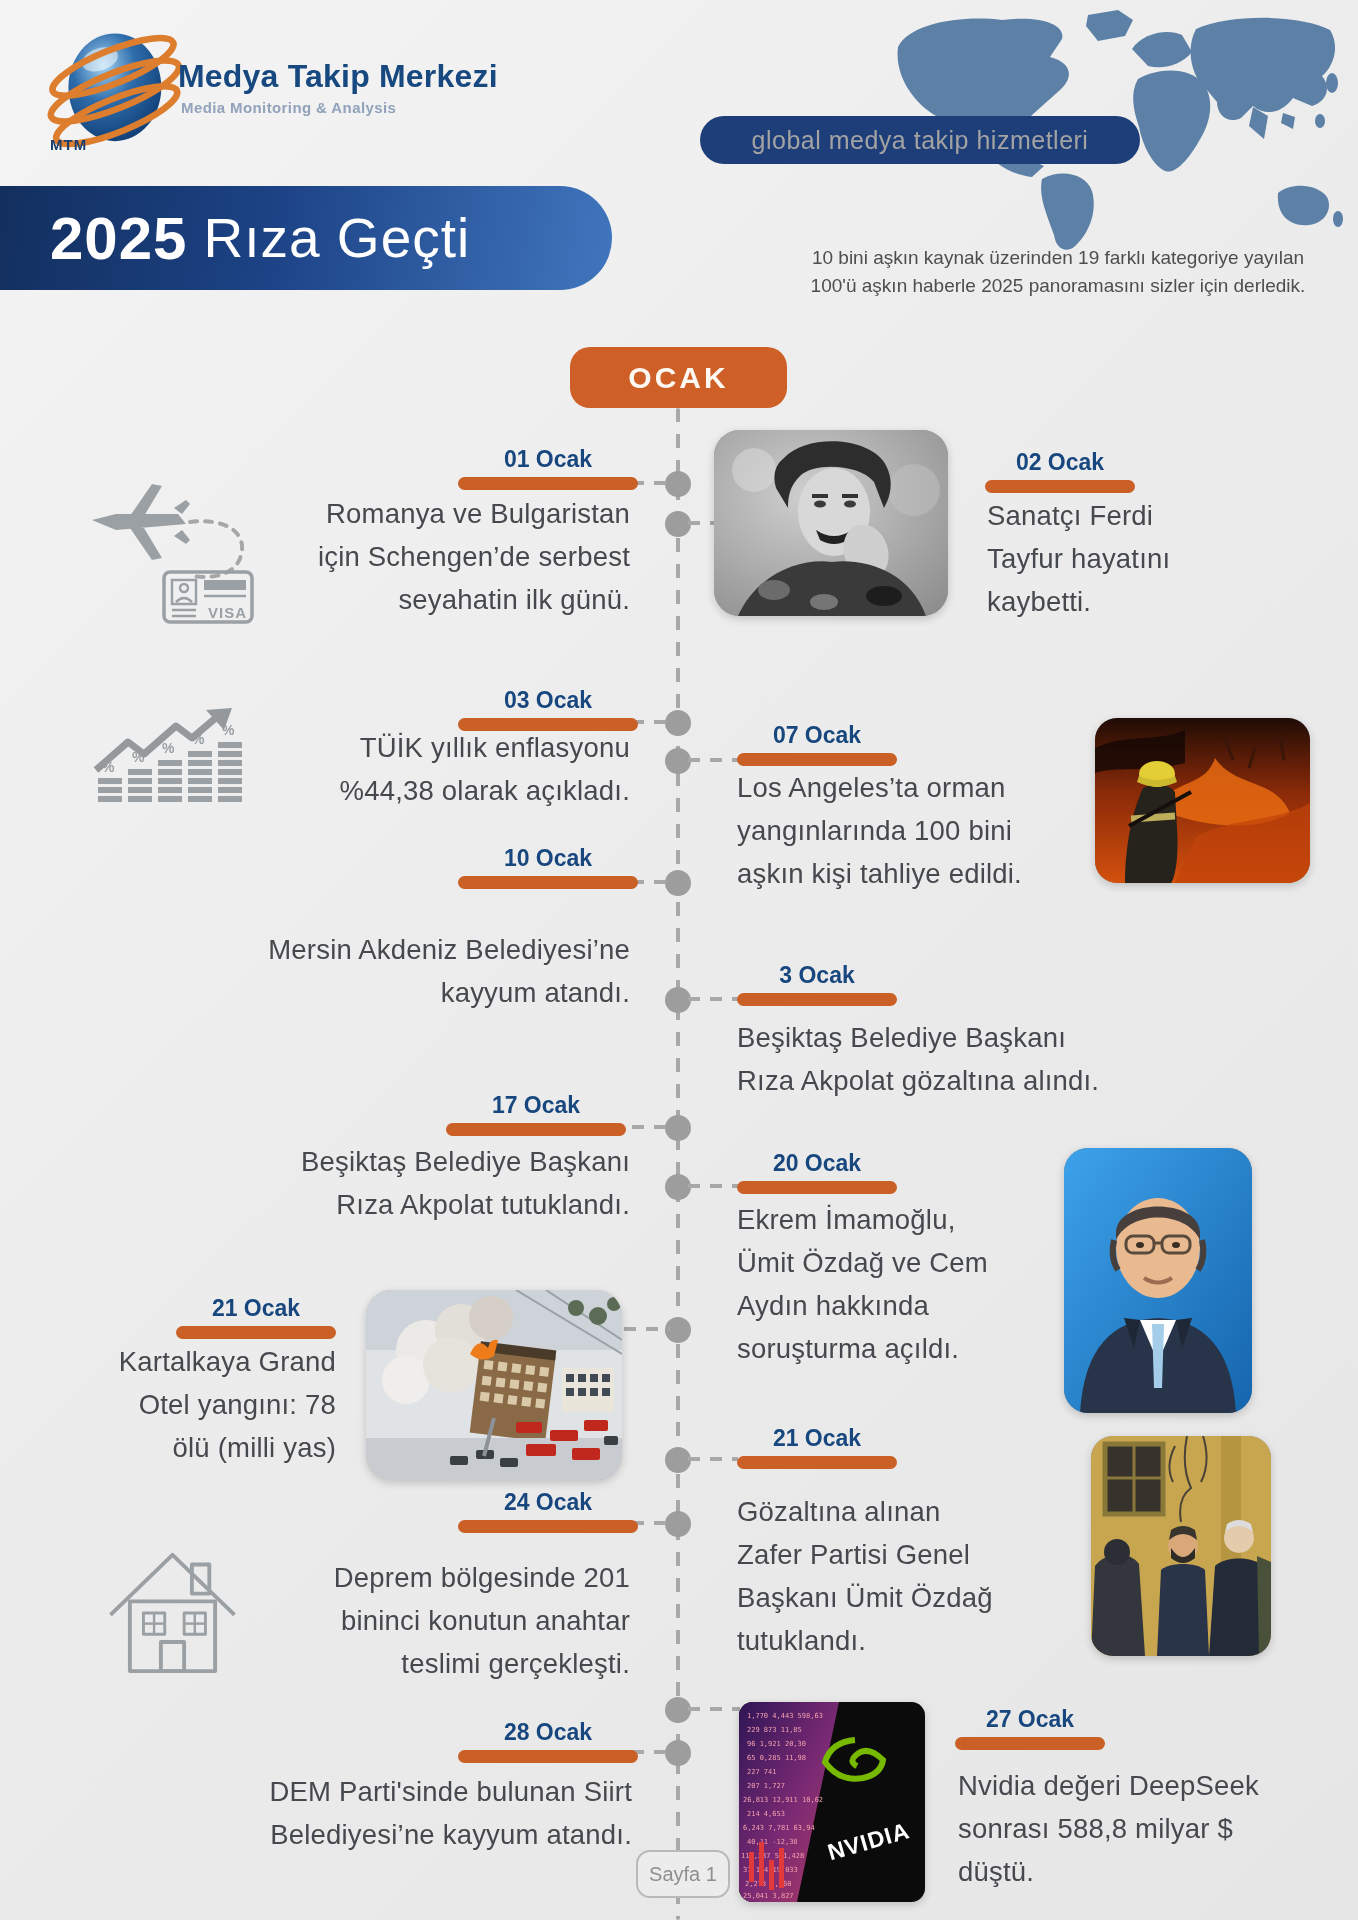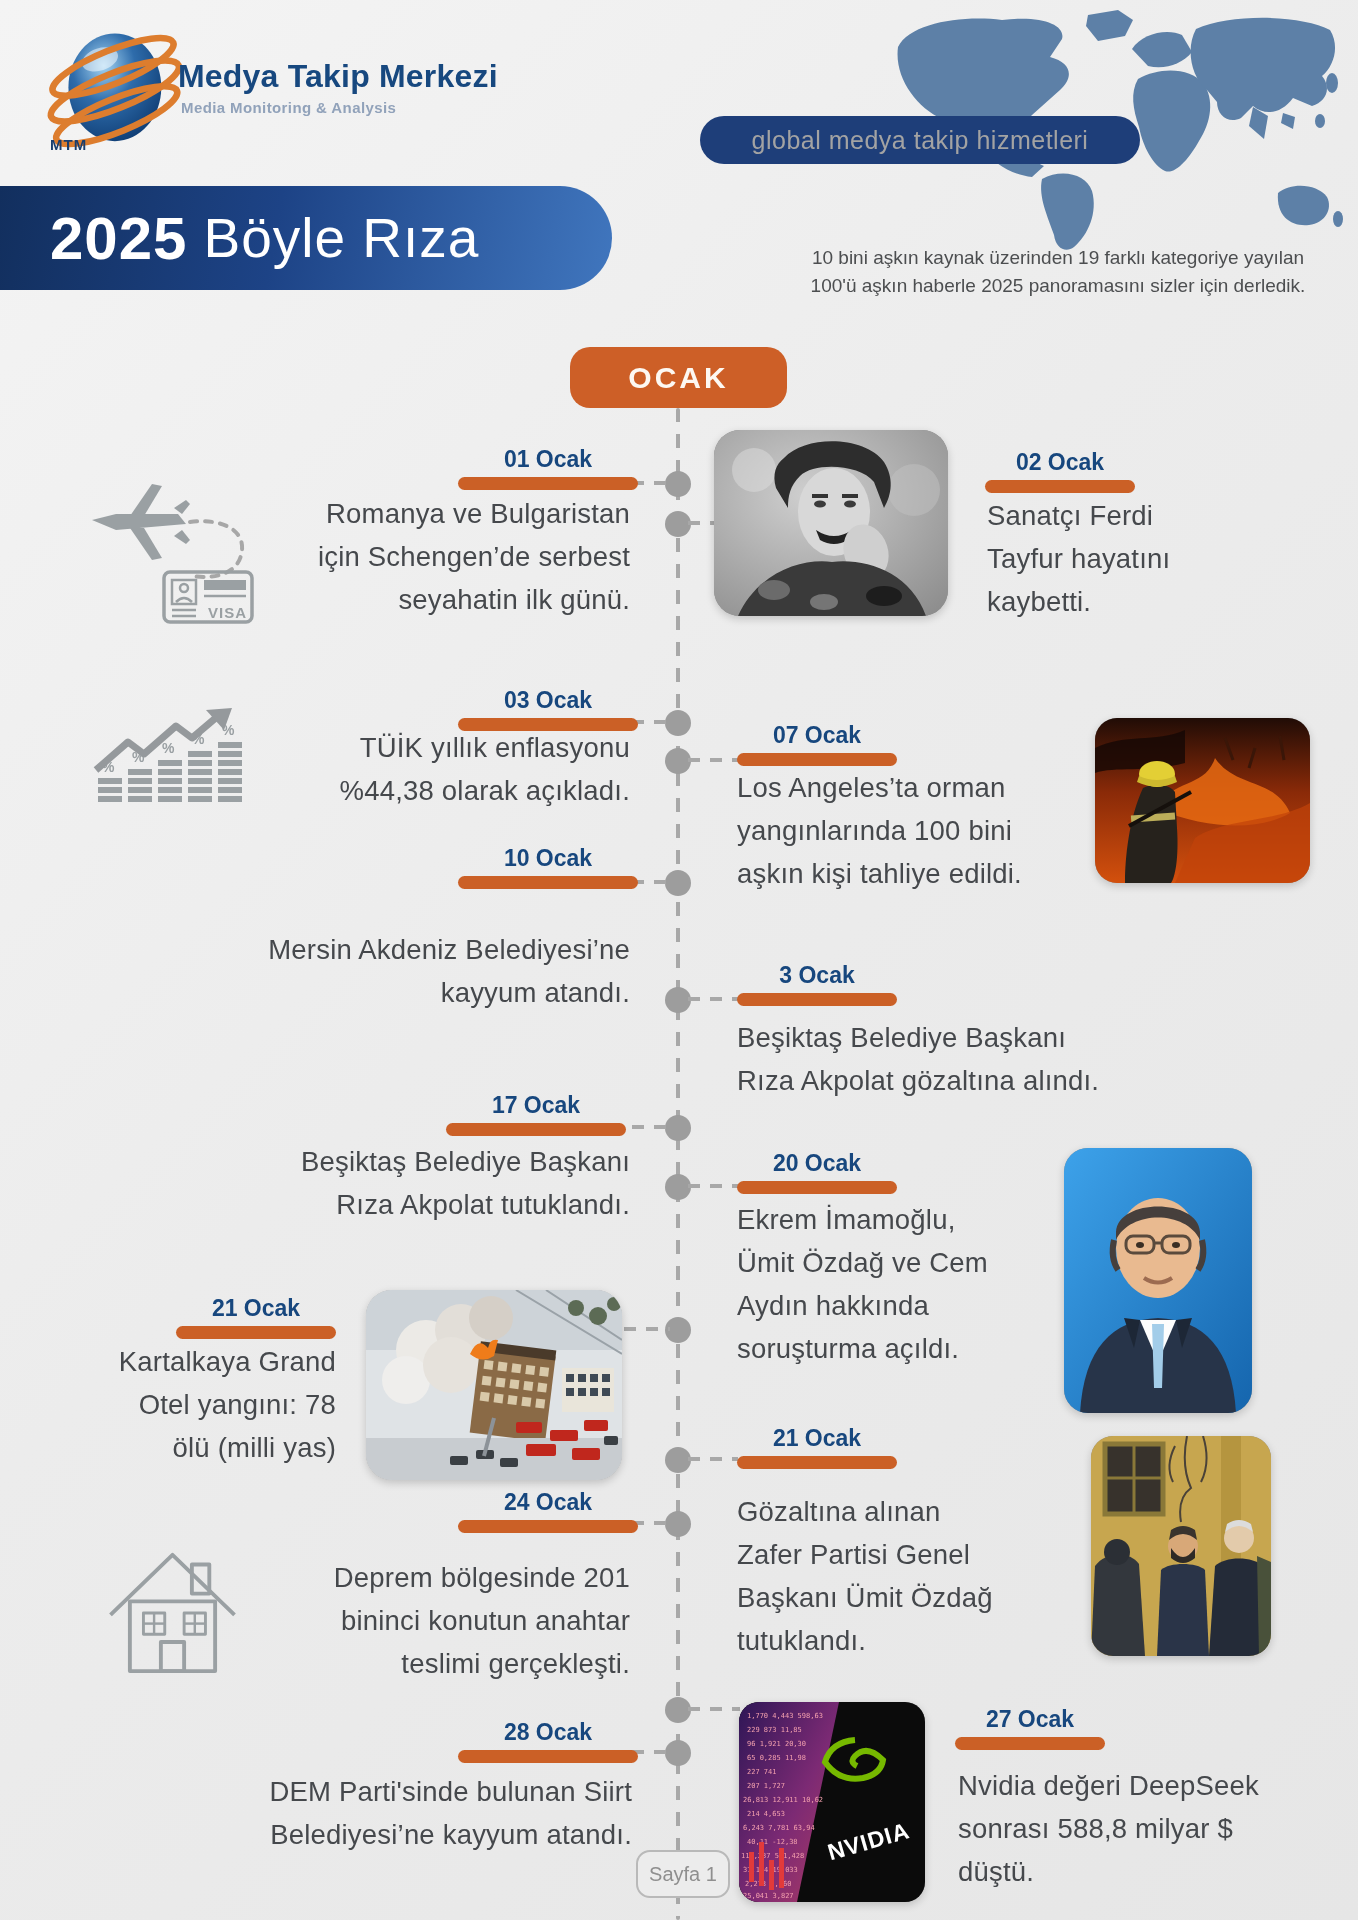--- a/index.html
+++ b/index.html
@@ -87,21 +87,21 @@
       <path d="M398,188 C412,177 437,179 447,192 C453,204 445,218 429,220 C412,222 396,212 398,188 Z"></path>
       <ellipse cx="458" cy="214" rx="5" ry="8"></ellipse>
     </svg>
   </div>
   <div id="global-pill">global medya takip hizmetleri</div>
   <div id="intro" style="white-space:pre-line;">10 bini aşkın kaynak üzerinden 19 farklı kategoriye yayılan
 100'ü aşkın haberle 2025 panoramasını sizler için derledik.</div>
 
   <div id="year-banner">
     <span class="y">2025</span>
-    <span class="r">Böyle Rıza</span>
+    <span class="r">Rıza Geçti</span>
   </div>
 
   <div id="month-pill">OCAK</div>
   <div id="spine"></div>
 
   <div class="node" style="top:471px"></div>
   <div class="node" style="top:511px"></div>
   <div class="node" style="top:710px"></div>
   <div class="node" style="top:748px"></div>
   <div class="node" style="top:870px"></div>
@@ -433,21 +433,21 @@
       <path d="M80,112 q12,18 24,0 l0,10 q-12,10 -24,0 z" fill="#2e2a26"></path>
       <path d="M78,104 q14,-12 28,0 l-2,-10 q-12,-8 -24,0 z" fill="#3a342e"></path>
       <path d="M70,134 C78,126 106,126 114,134 L118,220 L66,220 Z" fill="#2a3448"></path>
       <circle cx="148" cy="102" r="15" fill="#e3cbab"></circle>
       <path d="M134,96 q14,-12 28,0 l-2,-8 q-12,-8 -24,0 z" fill="#dcdcdc"></path>
       <path d="M124,130 C134,120 162,120 172,130 L178,220 L118,220 Z" fill="#242b38"></path>
       <path d="M166,120 L180,126 L180,220 L168,220 Z" fill="#49513a"></path>
     </svg>
   </div>
 
-  <div class="photo" style="left:739px;top:1702px;width:186px;height:200px;border-radius:20px">
+  <div class="photo" style="left:739px;top:1702px;width:186px;height:200px;border-radius:14px">
     <svg width="186" height="200" viewBox="0 0 186 200">
       <defs>
           <linearGradient id="nv" x1="0" y1="0" x2="1" y2="1">
             <stop offset="0%" stop-color="#2e1656"></stop>
             <stop offset="55%" stop-color="#7c2a74"></stop>
             <stop offset="100%" stop-color="#b03b62"></stop>
           </linearGradient>
         </defs>
       <rect width="186" height="200" fill="#0b0b0b"></rect>
       <path d="M0,0 L100,0 L58,200 L0,200 Z" fill="url(#nv)"></path>

